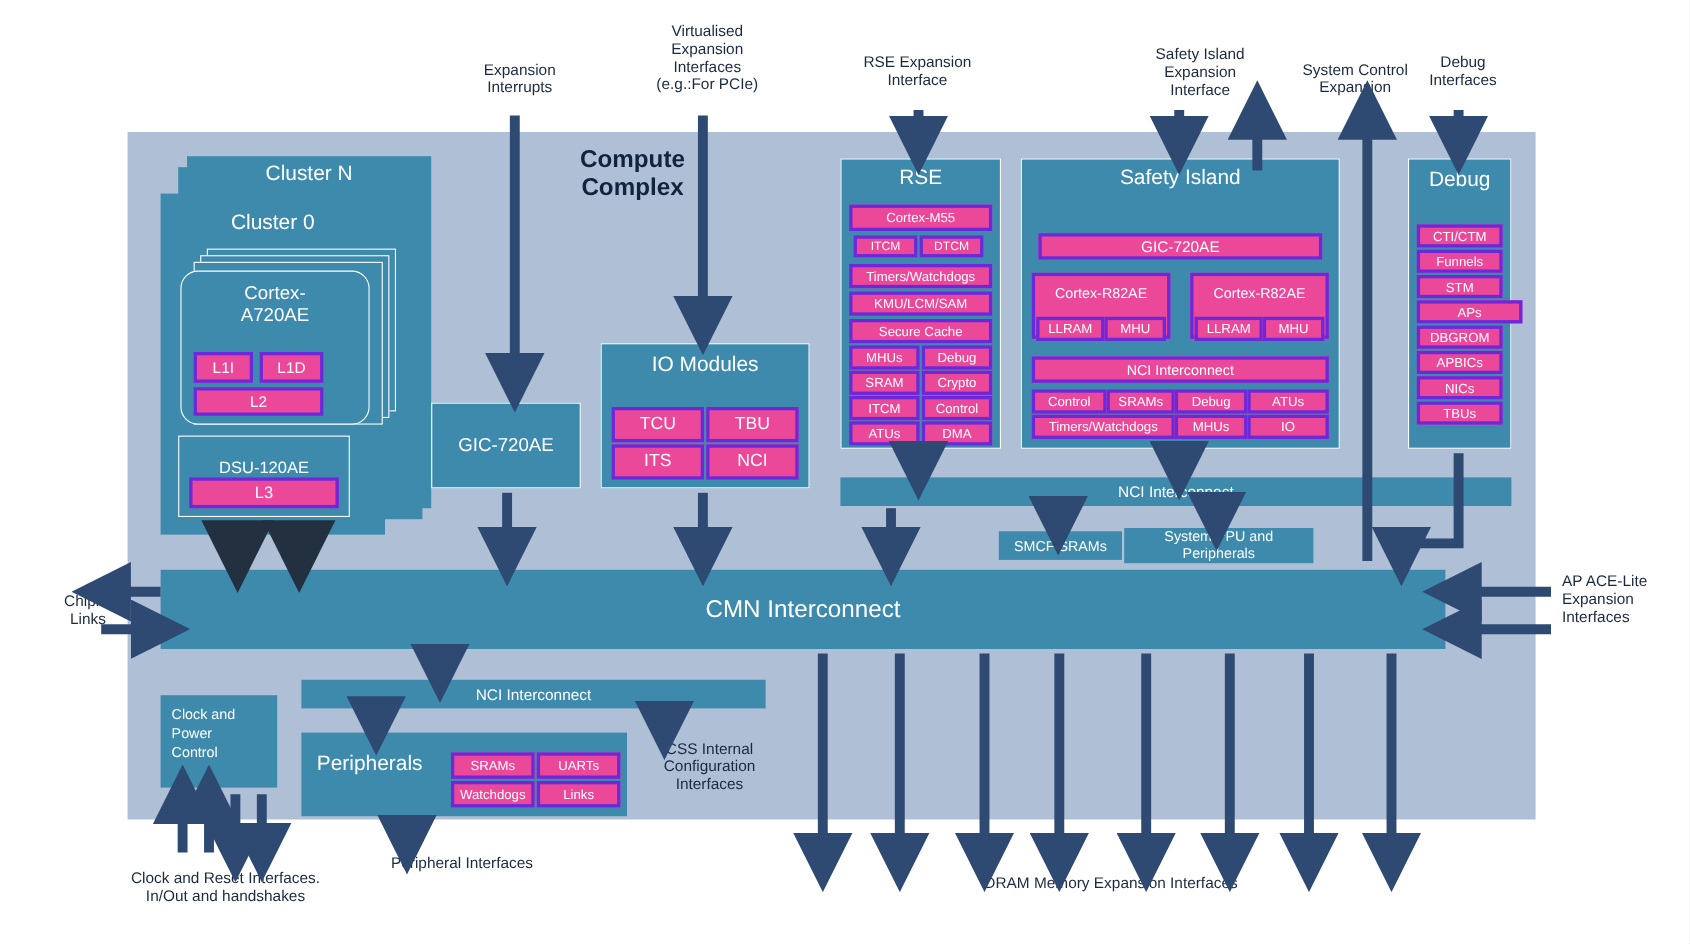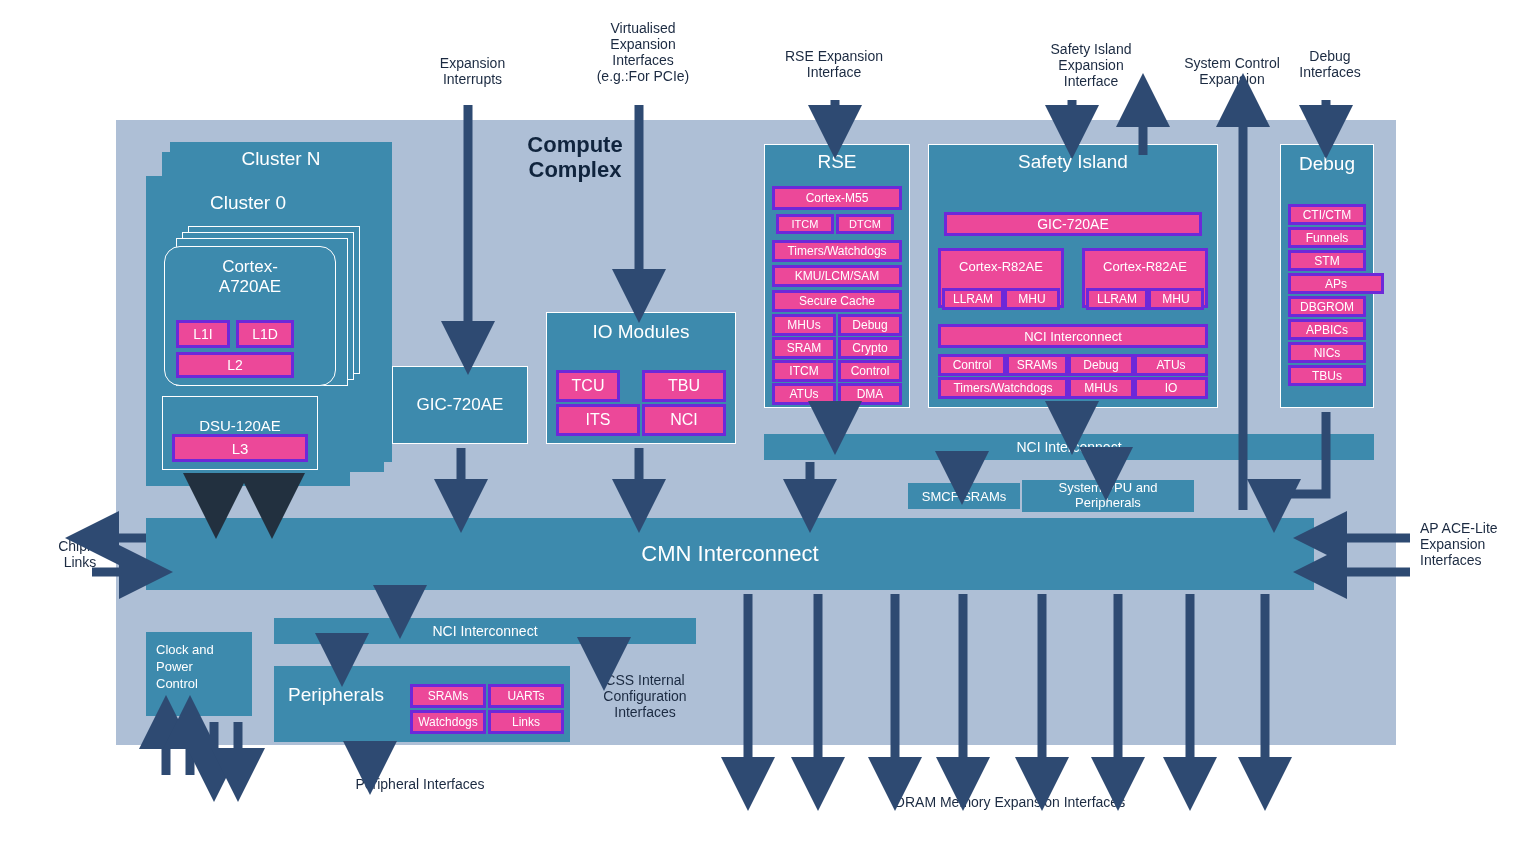--- a/index.html
+++ b/index.html
@@ -68,21 +68,21 @@
   <div class="abs tealbox" style="left:162px;top:396px;width:156px;height:74px;display:block;">
     <div class="whitetxt" style="margin-top:20px;font-size:15px;">DSU-120AE</div>
   </div>
   <div class="abs cellbox" style="left:172px;top:434px;width:136px;height:28px;font-size:15px;">L3</div>
 
   <div class="abs tealbox" style="left:392px;top:366px;width:136px;height:78px;font-size:17px;">GIC-720AE</div>
 
   <div class="abs tealbox" style="left:546px;top:312px;width:190px;height:132px;display:block;">
     <div class="whitetxt" style="margin-top:8px;font-size:19px;">IO Modules</div>
   </div>
-  <div class="abs cellbox" style="left:556px;top:370px;width:64px;height:32px;font-size:16px;">TCU</div>
+  <div class="abs cellbox" style="left:556px;top:370px;width:84px;height:32px;font-size:16px;">TCU</div>
   <div class="abs cellbox" style="left:642px;top:370px;width:84px;height:32px;font-size:16px;">TBU</div>
   <div class="abs cellbox" style="left:556px;top:404px;width:84px;height:32px;font-size:16px;">ITS</div>
   <div class="abs cellbox" style="left:642px;top:404px;width:84px;height:32px;font-size:16px;">NCI</div>
 
   <div class="abs tealbox" style="left:764px;top:144px;width:146px;height:264px;display:block;">
     <div class="hdr" style="margin-top:6px;">RSE</div>
   </div>
   <div class="abs cellbox" style="left:772px;top:186px;width:130px;height:24px;">Cortex-M55</div>
   <div class="abs cellbox" style="left:776px;top:214px;width:58px;height:20px;font-size:11px;">ITCM</div>
   <div class="abs cellbox" style="left:836px;top:214px;width:58px;height:20px;font-size:11px;">DTCM</div>
@@ -155,20 +155,22 @@
 
   <div class="abs lbl" style="left:590px;top:672px;width:110px;white-space:pre-line;">CSS Internal
 Configuration
 Interfaces</div>
 
   <div class="abs lbl" style="left:40px;top:538px;width:80px;white-space:pre-line;">Chiplet
 Links</div>
   <div class="abs lbl" style="left:1420px;top:520px;width:110px;white-space:pre-line;text-align:left;">AP ACE-Lite
 Expansion
 Interfaces</div>
+  <div class="abs lbl" style="left:100px;top:790px;width:210px;white-space:pre-line;">Clock and Reset Interfaces.
+In/Out and handshakes</div>
   <div class="abs lbl" style="left:330px;top:776px;width:180px;">Peripheral Interfaces</div>
   <div class="abs lbl" style="left:860px;top:794px;width:300px;">DRAM Memory Expansion Interfaces</div>
 
   <svg class="ovl">
     <defs>
       <marker id="nv" markerWidth="6" markerHeight="6" refX="3" refY="3" orient="auto">
         <path d="M0,0 L6,3 L0,6 z" fill="#2e4a72"></path>
       </marker>
       <marker id="dk" markerWidth="6" markerHeight="6" refX="3" refY="3" orient="auto">
         <path d="M0,0 L6,3 L0,6 z" fill="#22303f"></path>

